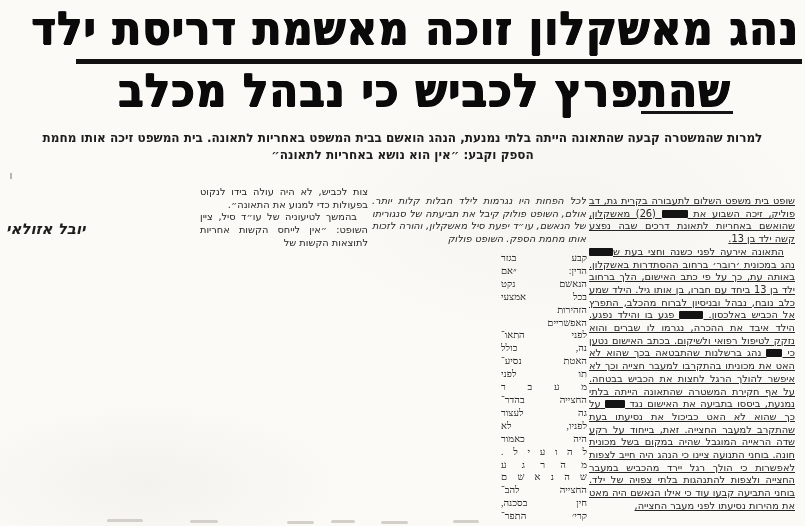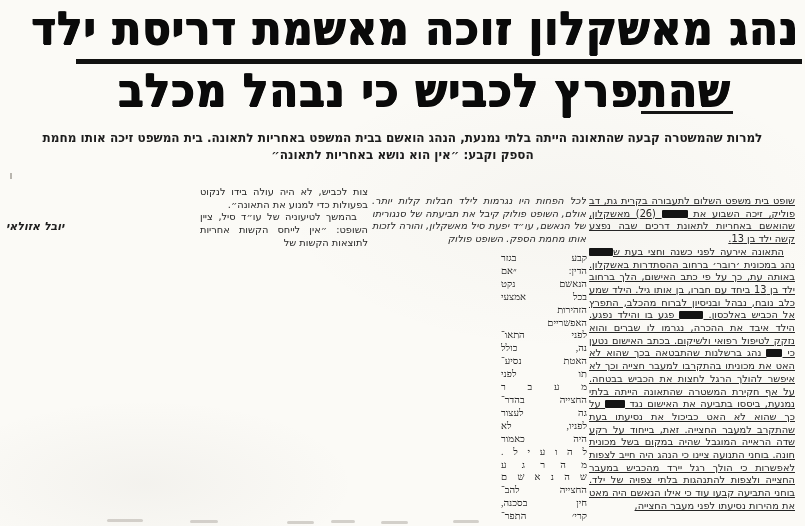--- a/index.html
+++ b/index.html
@@ -36,21 +36,21 @@
   .col p{margin:0;}
   .col p.ind{text-indent:11px;}
   .col-main{top:195px;left:589px;width:206px;height:322px;overflow:hidden;text-decoration:underline;}
   .col-cont-wide{top:195px;left:372px;width:214px;height:58px;overflow:hidden;font-style:italic;}
   .col-cont-narrow{top:252px;left:501px;width:86px;height:272px;overflow:hidden;line-height:12.9px;font-family:Liberation Serif, serif;}
   .col-cont-narrow .nline{text-align:justify;text-align-last:justify;white-space:nowrap;overflow:hidden;}
   .col-third{top:186px;left:200px;width:168px;height:66px;overflow:hidden;}
   .col-fourth{top:189px;left:2px;width:188px;height:32px;overflow:hidden;}
   .byline{
     position:absolute;top:220px;left:6px;
-    font-size:11px;font-weight:bold;font-style:italic;color:#1d1d1d;
+    font-size:15px;font-weight:bold;font-style:italic;color:#1d1d1d;
     direction:rtl;
   }
   
   .redact{display:inline-block;background:#141414;height:8px;vertical-align:-1px;border-radius:1px;}
   .rw1{width:26px;}.rw2{width:24px;}.rw3{width:24px;}.rw4{width:16px;}.rw5{width:20px;}
   
   .smudge{position:absolute;height:3px;background:#c9c6bf;border-radius:2px;opacity:0.8;}
   .sm1{top:519px;left:107px;width:36px;}
   .sm2{top:520px;left:190px;width:28px;}
   .sm3{top:521px;left:287px;width:27px;}

